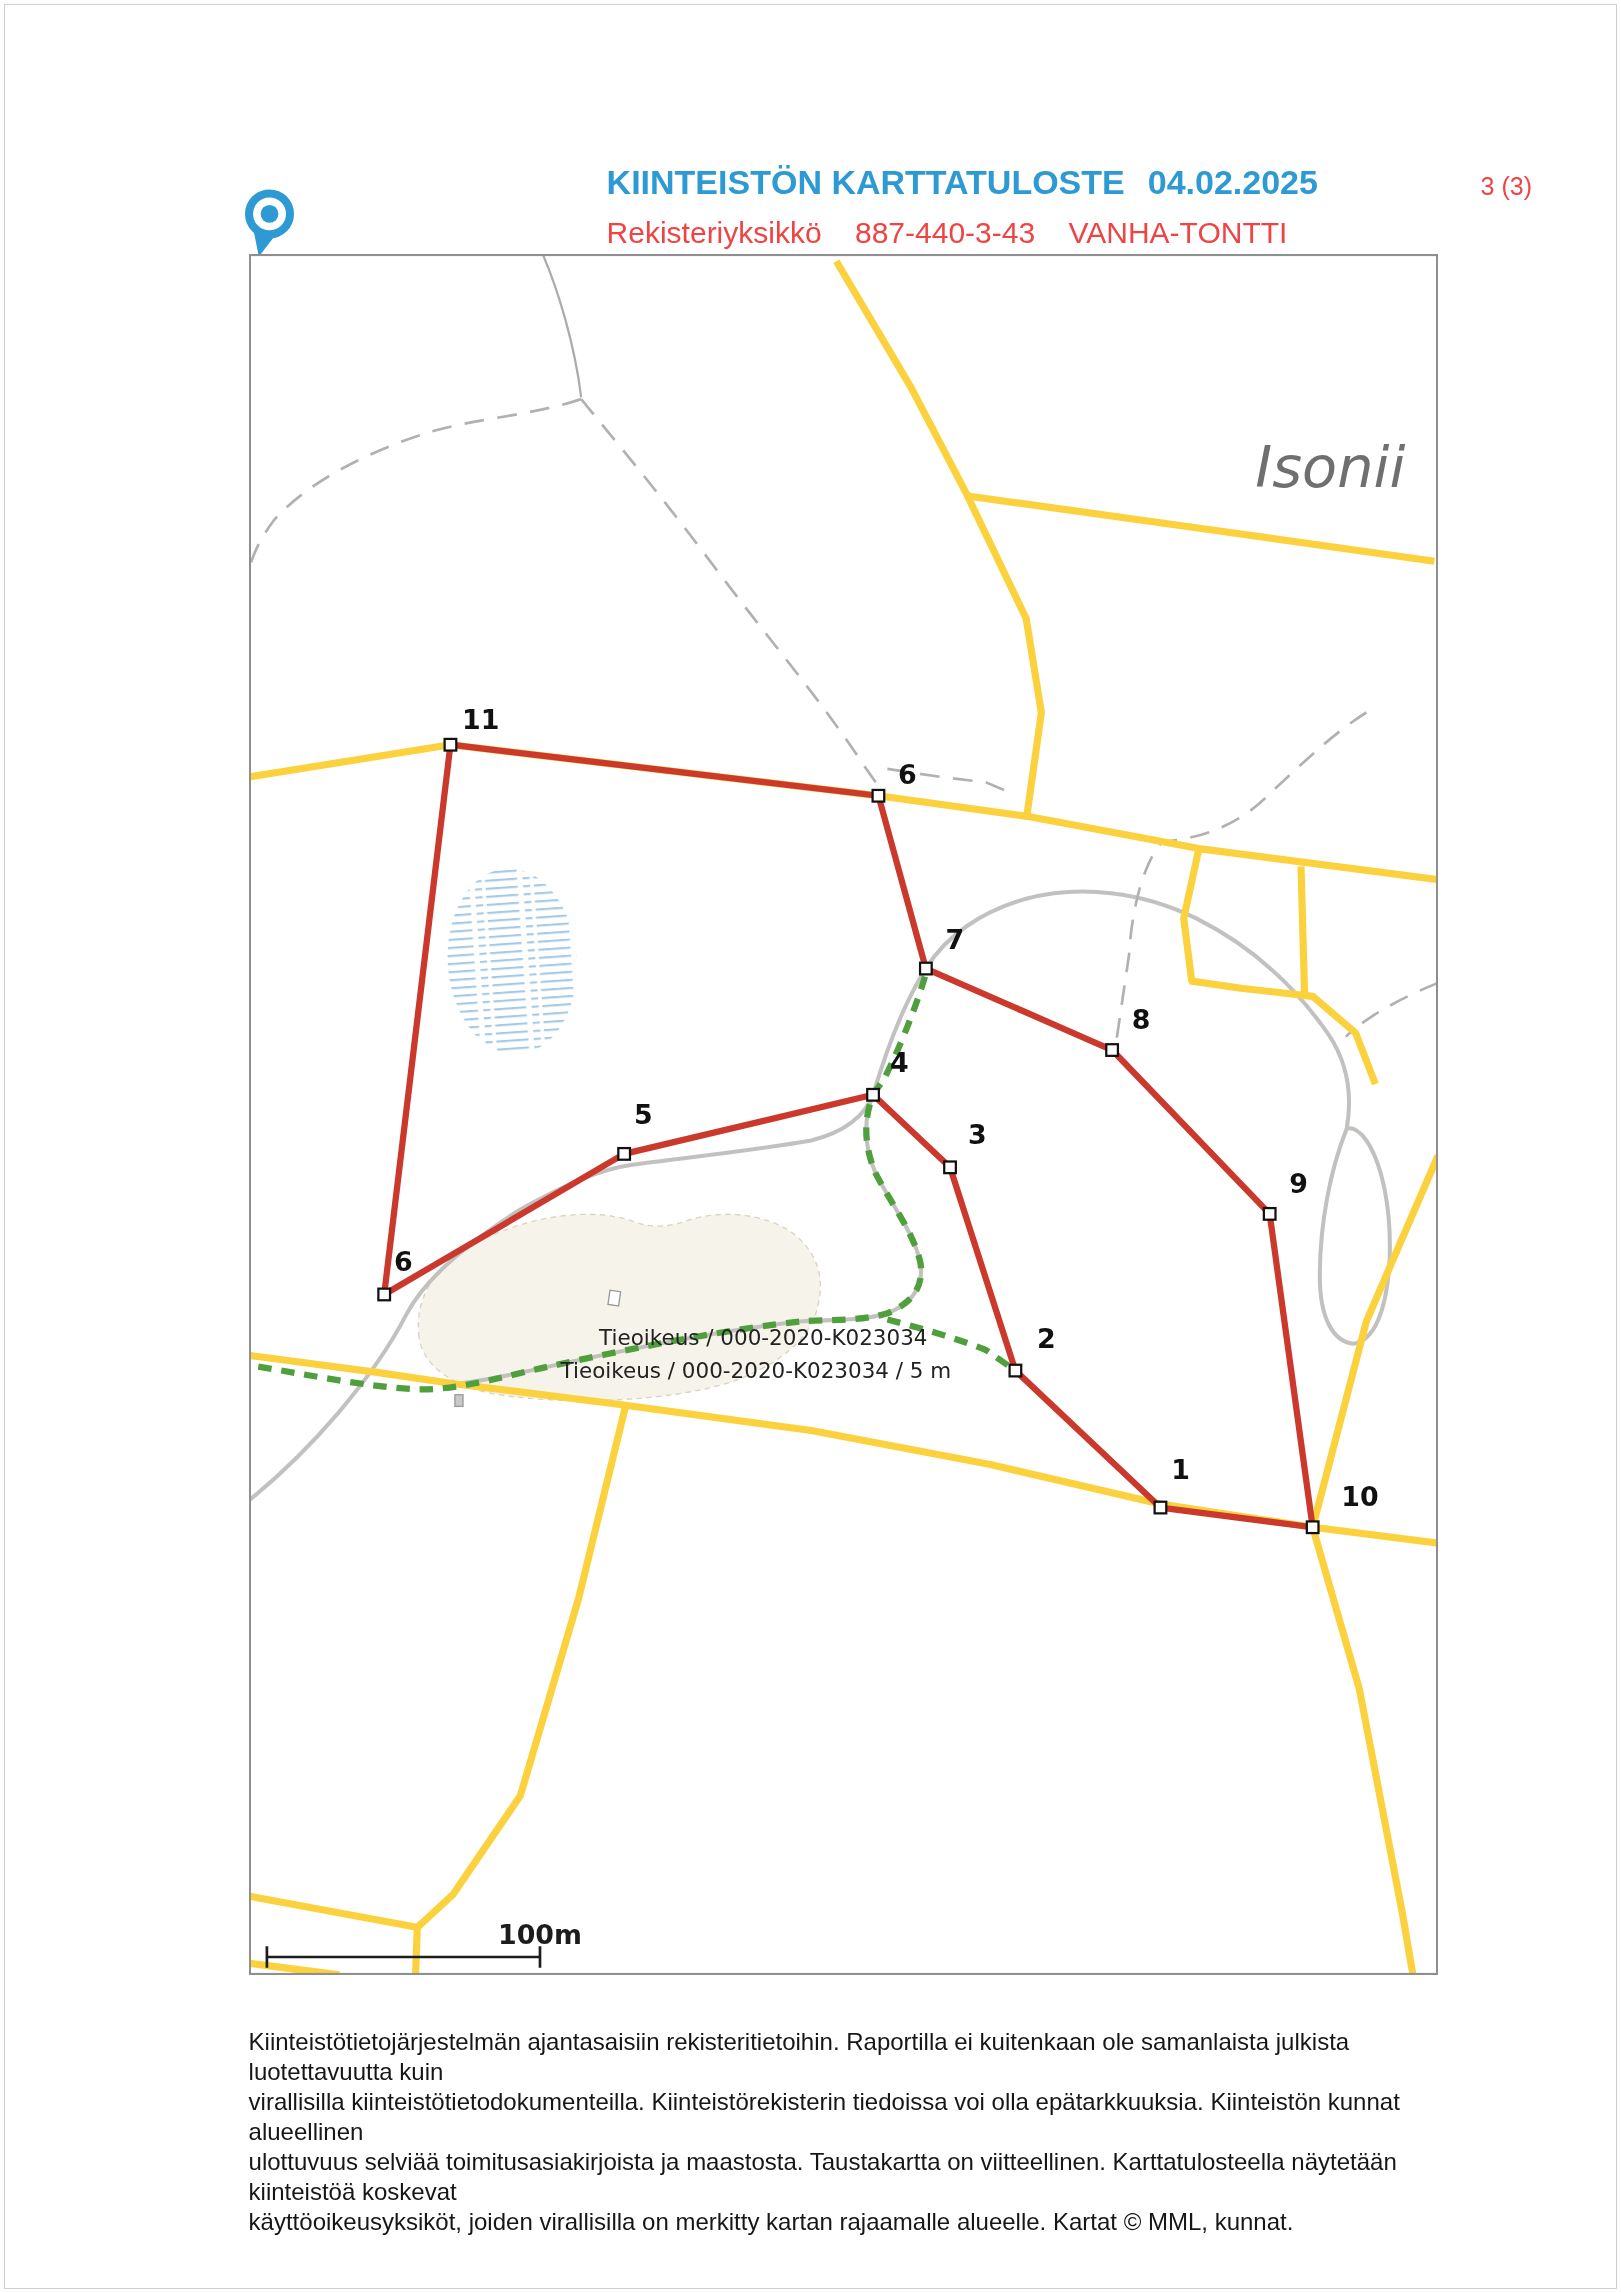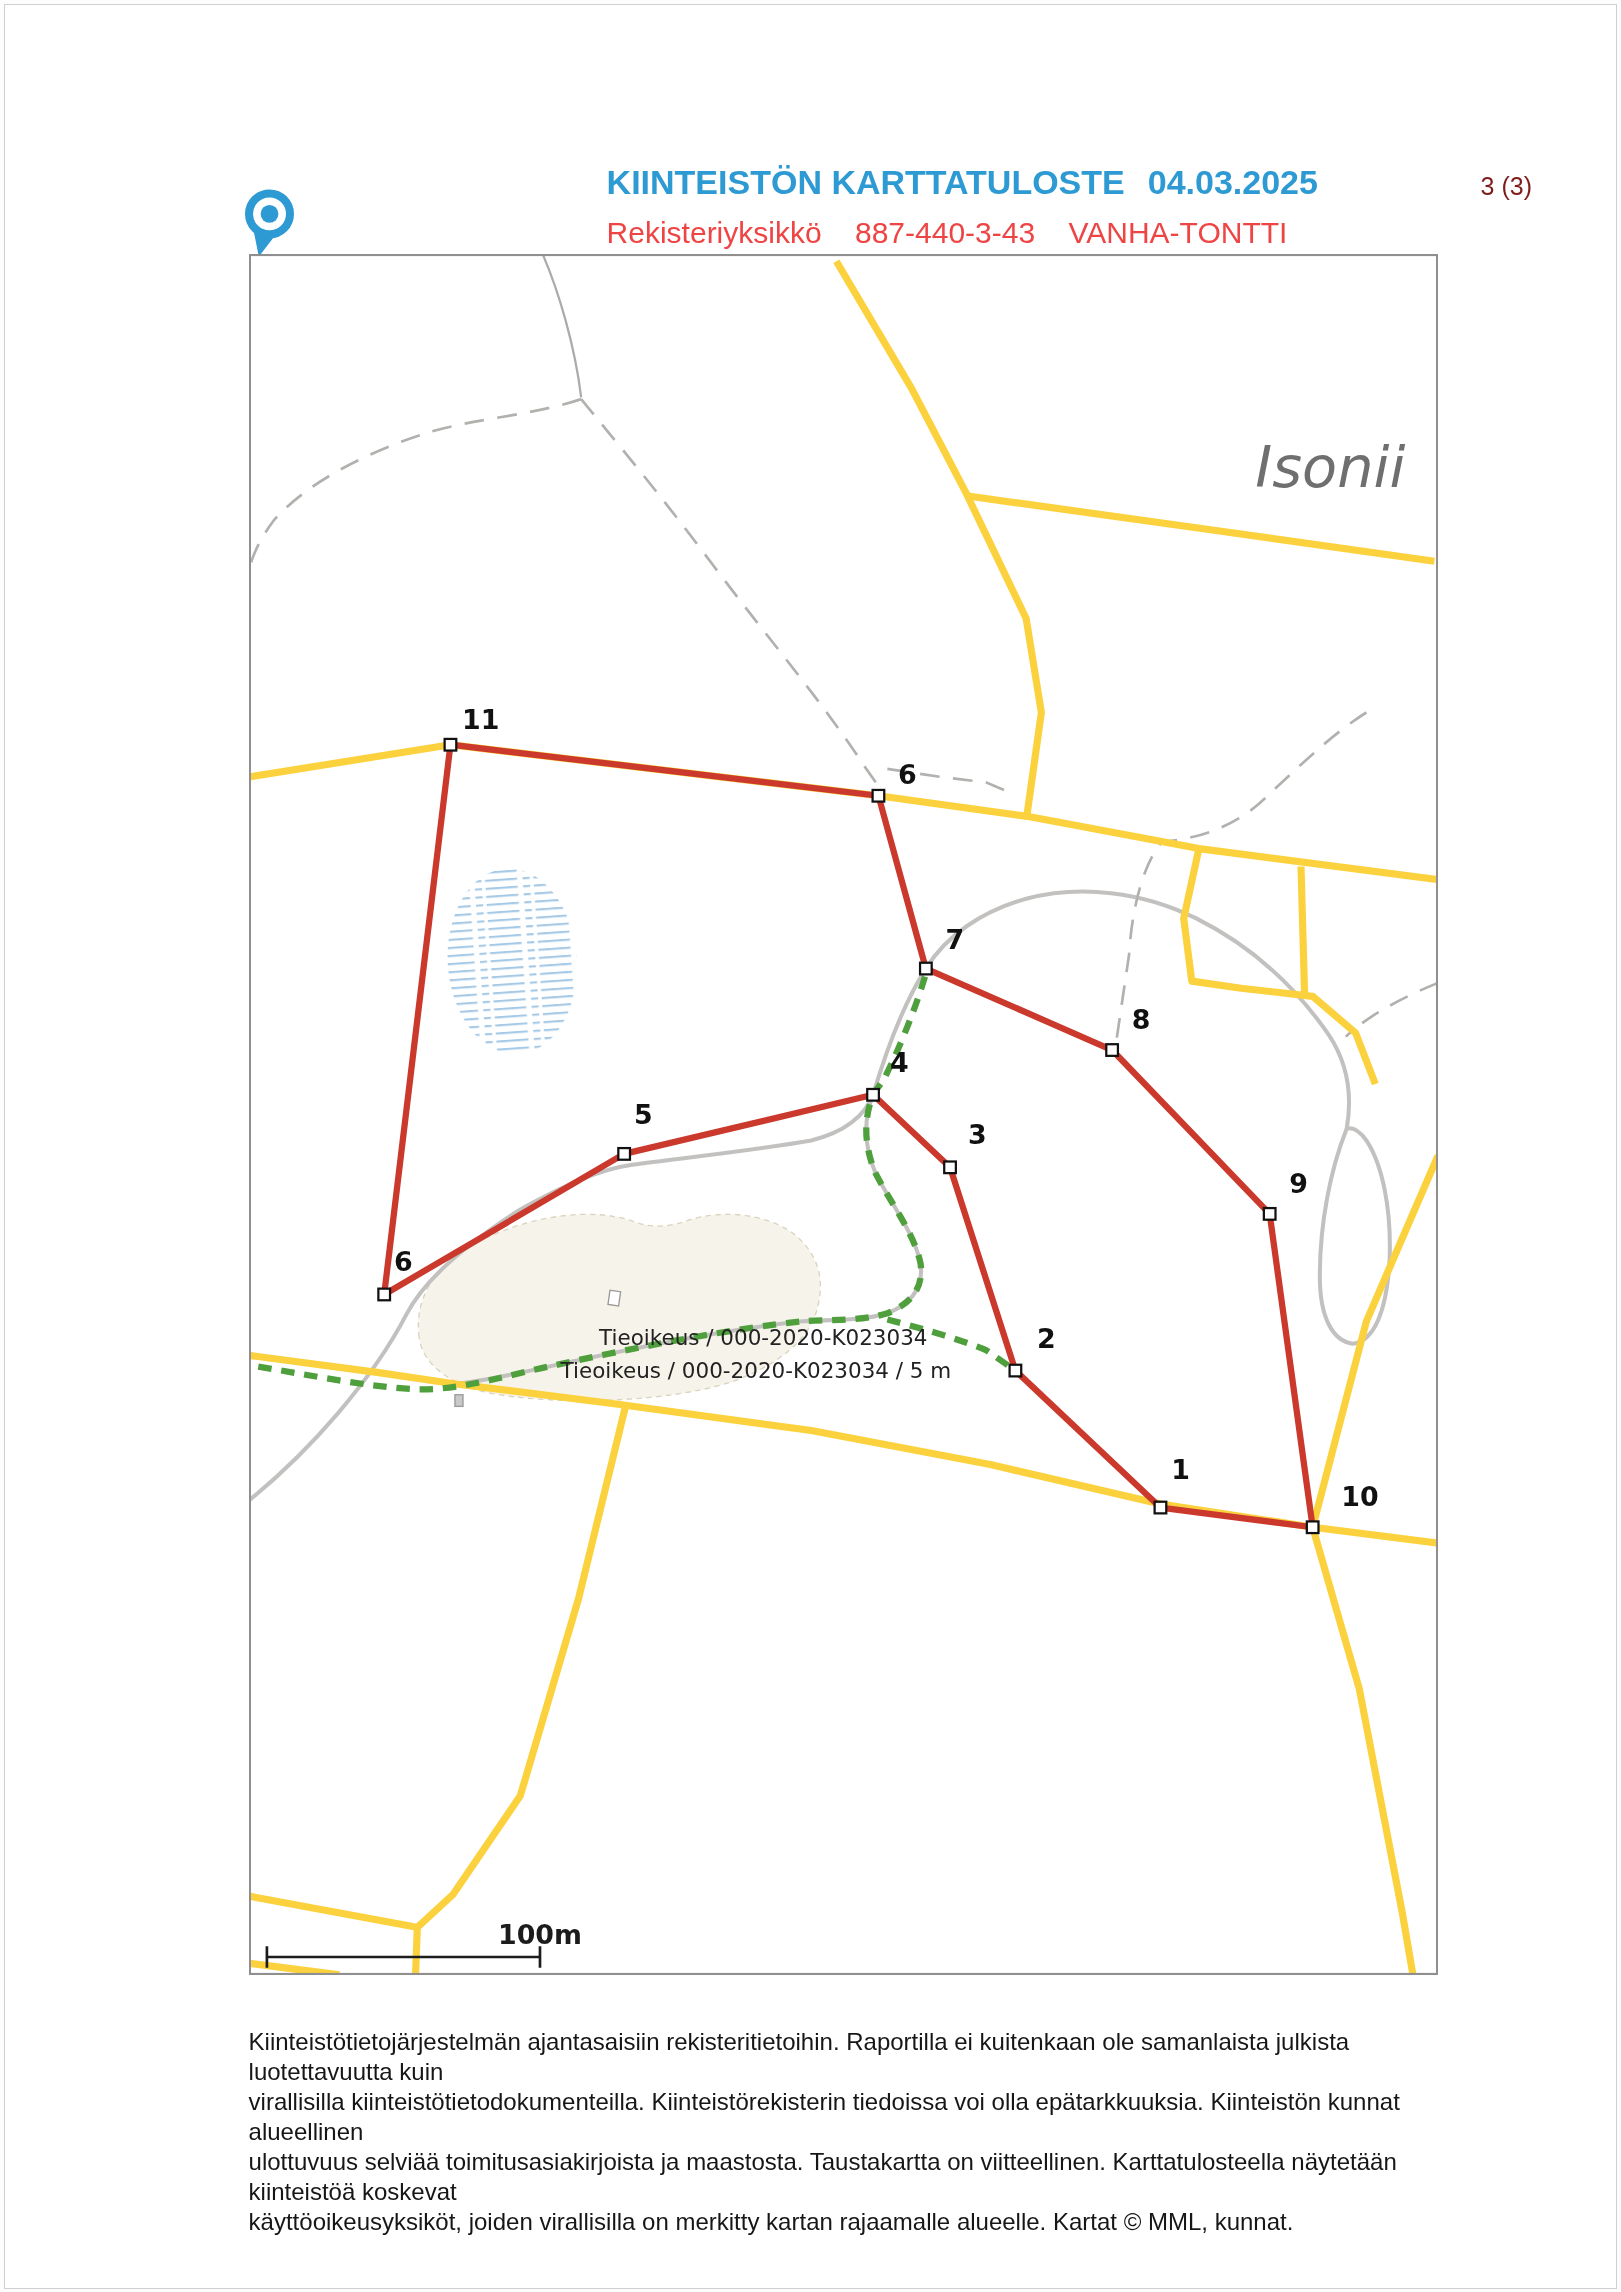--- a/index.html
+++ b/index.html
@@ -9,21 +9,21 @@
 
   
   .logo { position:absolute; left:236px; top:150px; display:flex; align-items:center; }
   .logo-text { font-size:52px; font-weight:bold; letter-spacing:-1.8px; color:#3a3a3c;
                font-family:"DejaVu Sans", sans-serif; margin-left:12.5px; }
   .title-block { position:absolute; left:602px; top:158px; }
   .title-line { font-size:34px; font-weight:bold; color:#2e9ad3; white-space:nowrap; }
   .title-line .date { margin-left:23px; }
   .subtitle-line { font-size:30px; color:#ef4444; margin-top:14.3px; white-space:nowrap; }
   .subtitle-line span { margin-right:25px; }
-  .page-num { position:absolute; left:1476px; top:167px; font-size:25px; color:#7f1d1d; }
+  .page-num { position:absolute; left:1476px; top:167px; font-size:25px; color:#ef4444; }
 
   
   .map-wrap { position:absolute; left:244px; top:249px; width:1189px; height:1721px;
               overflow:hidden; background:#fff; }
 
   .road-y   { stroke:#fbd23e; stroke-width:8; fill:none; stroke-linejoin:round; }
   .road-g   { stroke:#c2c1bf; stroke-width:4.5; fill:none; stroke-linejoin:round; }
   .path-thin{ stroke:#ababab; stroke-width:2.5; fill:none; }
   .parcel-d { stroke:#b3b1ae; stroke-width:3; fill:none; stroke-dasharray:22 15; }
   .bound-r  { stroke:#cb382c; stroke-width:7; fill:none; stroke-linejoin:round; }
@@ -50,21 +50,21 @@
   <div class="logo">
     <svg width="57" height="116" viewBox="0 0 64 130">
       <circle cx="32" cy="66" r="23" fill="none" stroke="#2e9ad3" stroke-width="9"></circle>
       <circle cx="32" cy="66" r="10" fill="#2e9ad3"></circle>
       <path d="M 14,84 L 20,114 L 40,88 Z" fill="#2e9ad3"></path>
     </svg>
   </div>
 
   <div class="title-block">
     <div class="title-line">
-      <span>KIINTEISTÖN KARTTATULOSTE</span><span class="date">04.03.2025</span>
+      <span>KIINTEISTÖN KARTTATULOSTE</span><span class="date">04.02.2025</span>
     </div>
     <div class="subtitle-line">
       <span>Rekisteriyksikkö</span>
       <span>887-440-3-43</span>
       <span>VANHA-TONTTI</span>
     </div>
   </div>
 
   <div class="page-num">3 (3)</div>
 

